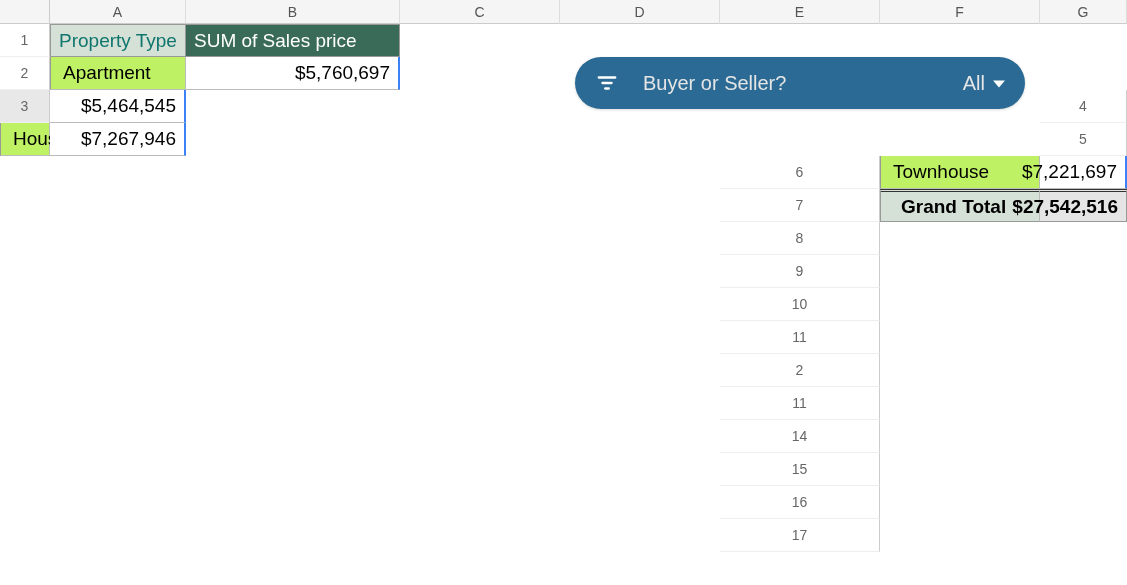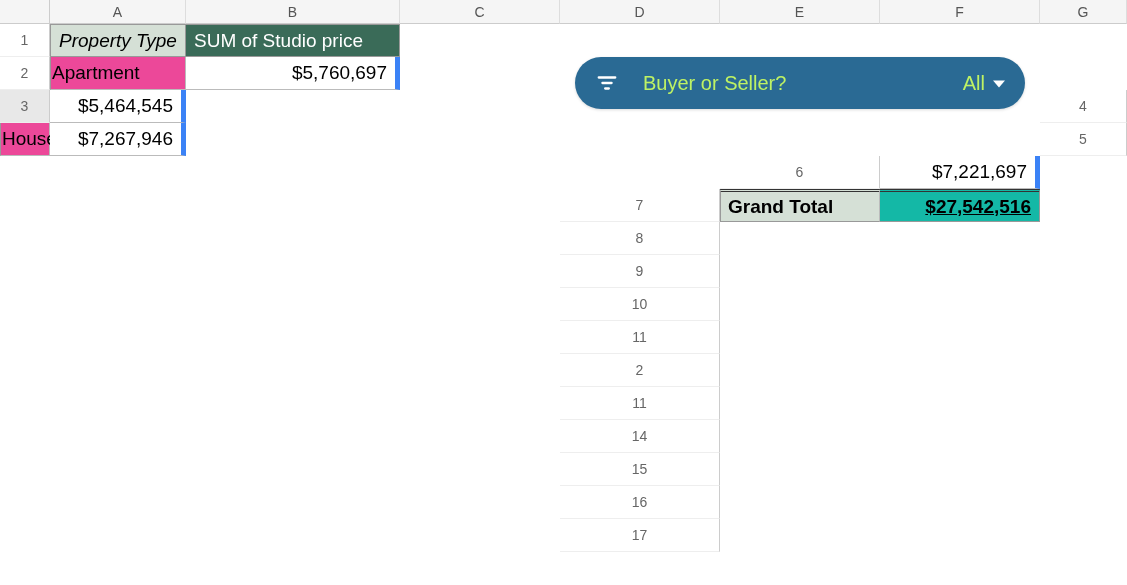--- a/index.html
+++ b/index.html
@@ -53,82 +53,80 @@
       align-items: center;
       padding: 0 6px;
       font-size: 18px;
       color: #000;
       position: relative;
     }
     .pivot-header-a {
       background: #d5e0d6;
       border: 1px solid #999;
       border-right: 1px solid #999;
-      font-style: italic;
-      color: #000000;
+      color: #0f766e;
       font-size: 19px;
       padding-left: 8px;
     }
     .pivot-header-b {
       background: #3a6b58;
       border: 1px solid #999;
       border-left: none;
       color: #fff;
       font-size: 19px;
       padding-left: 8px;
     }
     .pivot-cell-a {
-      background: #ec4899;
+      background: #bef264;
       border-left: 1px solid #999;
       border-right: 1px solid #bbb;
       border-bottom: 1px solid #bbb;
       font-size: 19px;
-      padding-left: 1px;
+      padding-left: 12px;
     }
     .pivot-cell-b {
       background: #fff;
-      border-right: 5px solid #3b82f6;
+      border-right: 2px solid #3b82f6;
       border-bottom: 1px solid #bbb;
       justify-content: flex-end;
       font-size: 19px;
       padding-right: 8px;
     }
     .pivot-total-a {
       background: #d5e0d6;
       border-left: 1px solid #999;
       border-right: 1px solid #bbb;
       border-bottom: 1px solid #999;
       border-top: 3px double #333;
       font-weight: bold;
       font-size: 19px;
-      padding-left: 7px;
+      padding-left: 20px;
     }
     .pivot-total-b {
-      background: #14b8a6;
+      background: #e5e5e5;
       border-right: 1px solid #999;
       border-bottom: 1px solid #999;
       border-top: 3px double #333;
       justify-content: flex-end;
       font-weight: bold;
       font-size: 19px;
       padding-right: 8px;
-      text-decoration: underline;
     }
     .slicer {
       position: absolute;
       left: 575px;
       top: 57px;
       width: 450px;
       height: 52px;
       background: #2a6a94;
       border-radius: 26px;
       display: flex;
       align-items: center;
       padding: 0 20px;
-      color: #bef264;
+      color: #e5e5e5;
       box-shadow: 0 1px 3px rgba(0,0,0,0.15);
       cursor: pointer;
     }
     .slicer .filter-icon {
       width: 24px;
       height: 24px;
       margin-right: 24px;
       display: flex;
       align-items: center;
       justify-content: center;
@@ -152,21 +150,21 @@
     <div class="col-header corner"></div>
     <div class="col-header">A</div>
     <div class="col-header">B</div>
     <div class="col-header">C</div>
     <div class="col-header">D</div>
     <div class="col-header">E</div>
     <div class="col-header">F</div>
     <div class="col-header">G</div>
     <div class="row-header">1</div>
     <div class="cell pivot-header-a">Property Type</div>
-    <div class="cell pivot-header-b">SUM of Studio price</div>
+    <div class="cell pivot-header-b">SUM of Sales price</div>
     <div class="cell"></div>
     <div class="cell"></div>
     <div class="cell"></div>
     <div class="cell"></div>
     <div class="cell"></div>
     <div class="row-header">2</div>
     <div class="cell pivot-cell-a">Apartment</div>
     <div class="cell pivot-cell-b">$5,760,697</div>
     <div class="cell"></div>
     <div class="cell"></div>
@@ -188,20 +186,21 @@
     <div class="cell"></div>
     <div class="cell"></div>
     <div class="cell"></div>
     <div class="row-header">5</div>
     <div class="cell"></div>
     <div class="cell"></div>
     <div class="cell"></div>
     <div class="cell"></div>
     <div class="cell"></div>
     <div class="row-header">6</div>
+    <div class="cell pivot-cell-a">Townhouse</div>
     <div class="cell pivot-cell-b">$7,221,697</div>
     <div class="cell"></div>
     <div class="cell"></div>
     <div class="cell"></div>
     <div class="cell"></div>
     <div class="cell"></div>
     <div class="row-header">7</div>
     <div class="cell pivot-total-a">Grand Total</div>
     <div class="cell pivot-total-b">$27,542,516</div>
     <div class="cell"></div>

